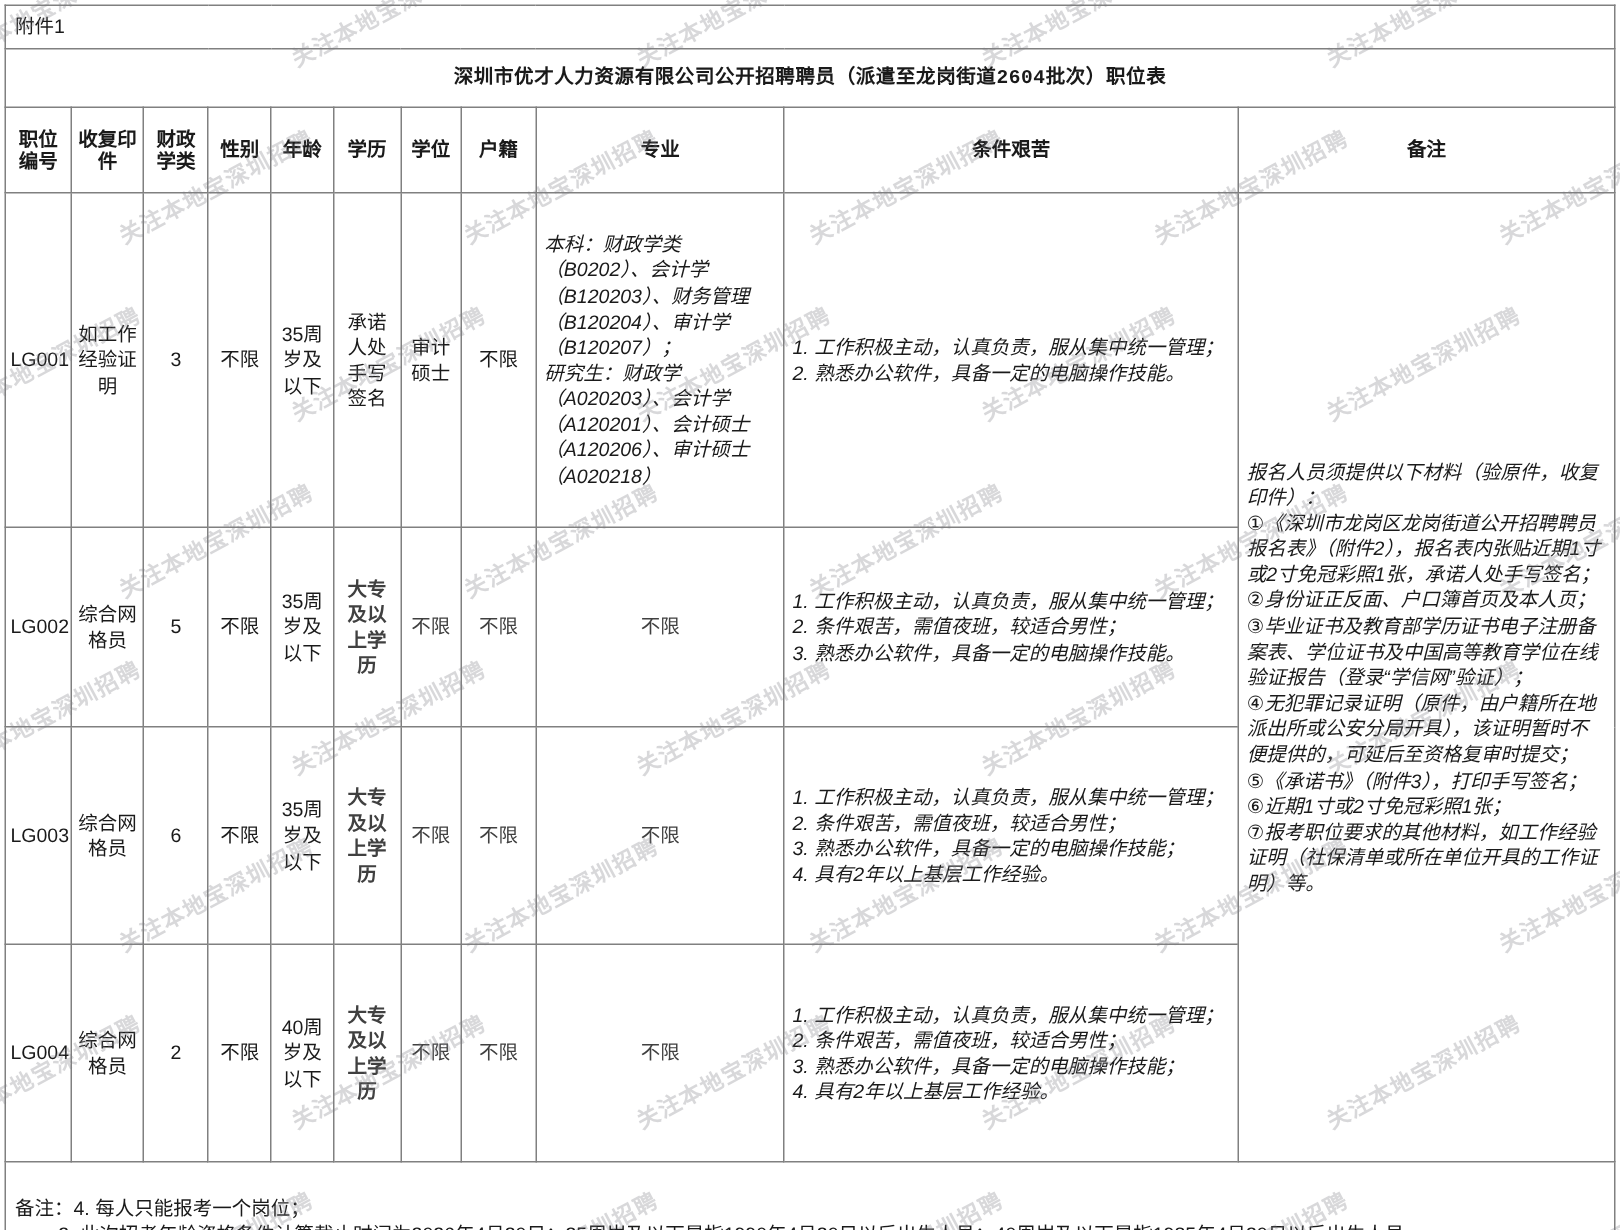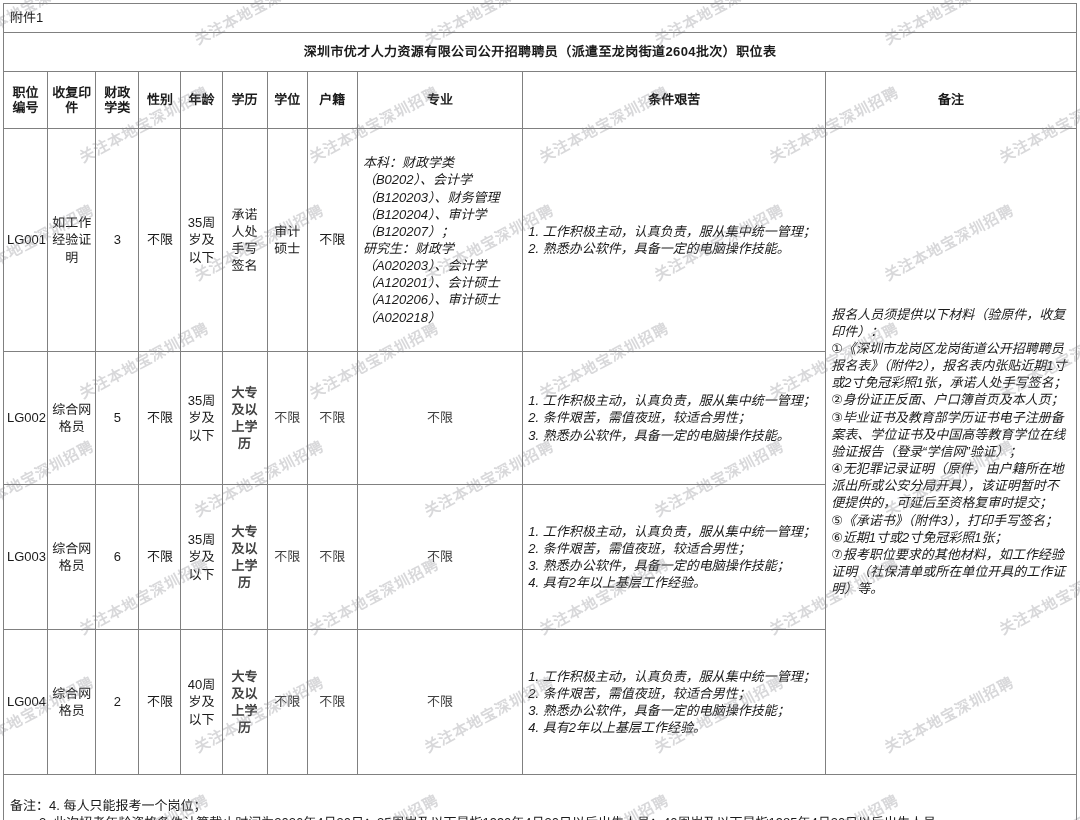--- a/index.html
+++ b/index.html
@@ -71,21 +71,21 @@
     padding-left: 6px !important;
     vertical-align: middle;
   }
 
   
   .title-cell {
     height: 34px;
     text-align: center;
     font-size: 15.5px;
     font-weight: 700;
-    font-family: Liberation Sans, sans-serif;
+    font-family: Liberation Mono, monospace;
     letter-spacing: 0.4px;
   }
 
   
   .hdr td {
     text-align: center;
     font-weight: 700;
     font-family: "Liberation Serif", "DejaVu Serif", serif;
     font-size: 14px;
     height: 52px;

